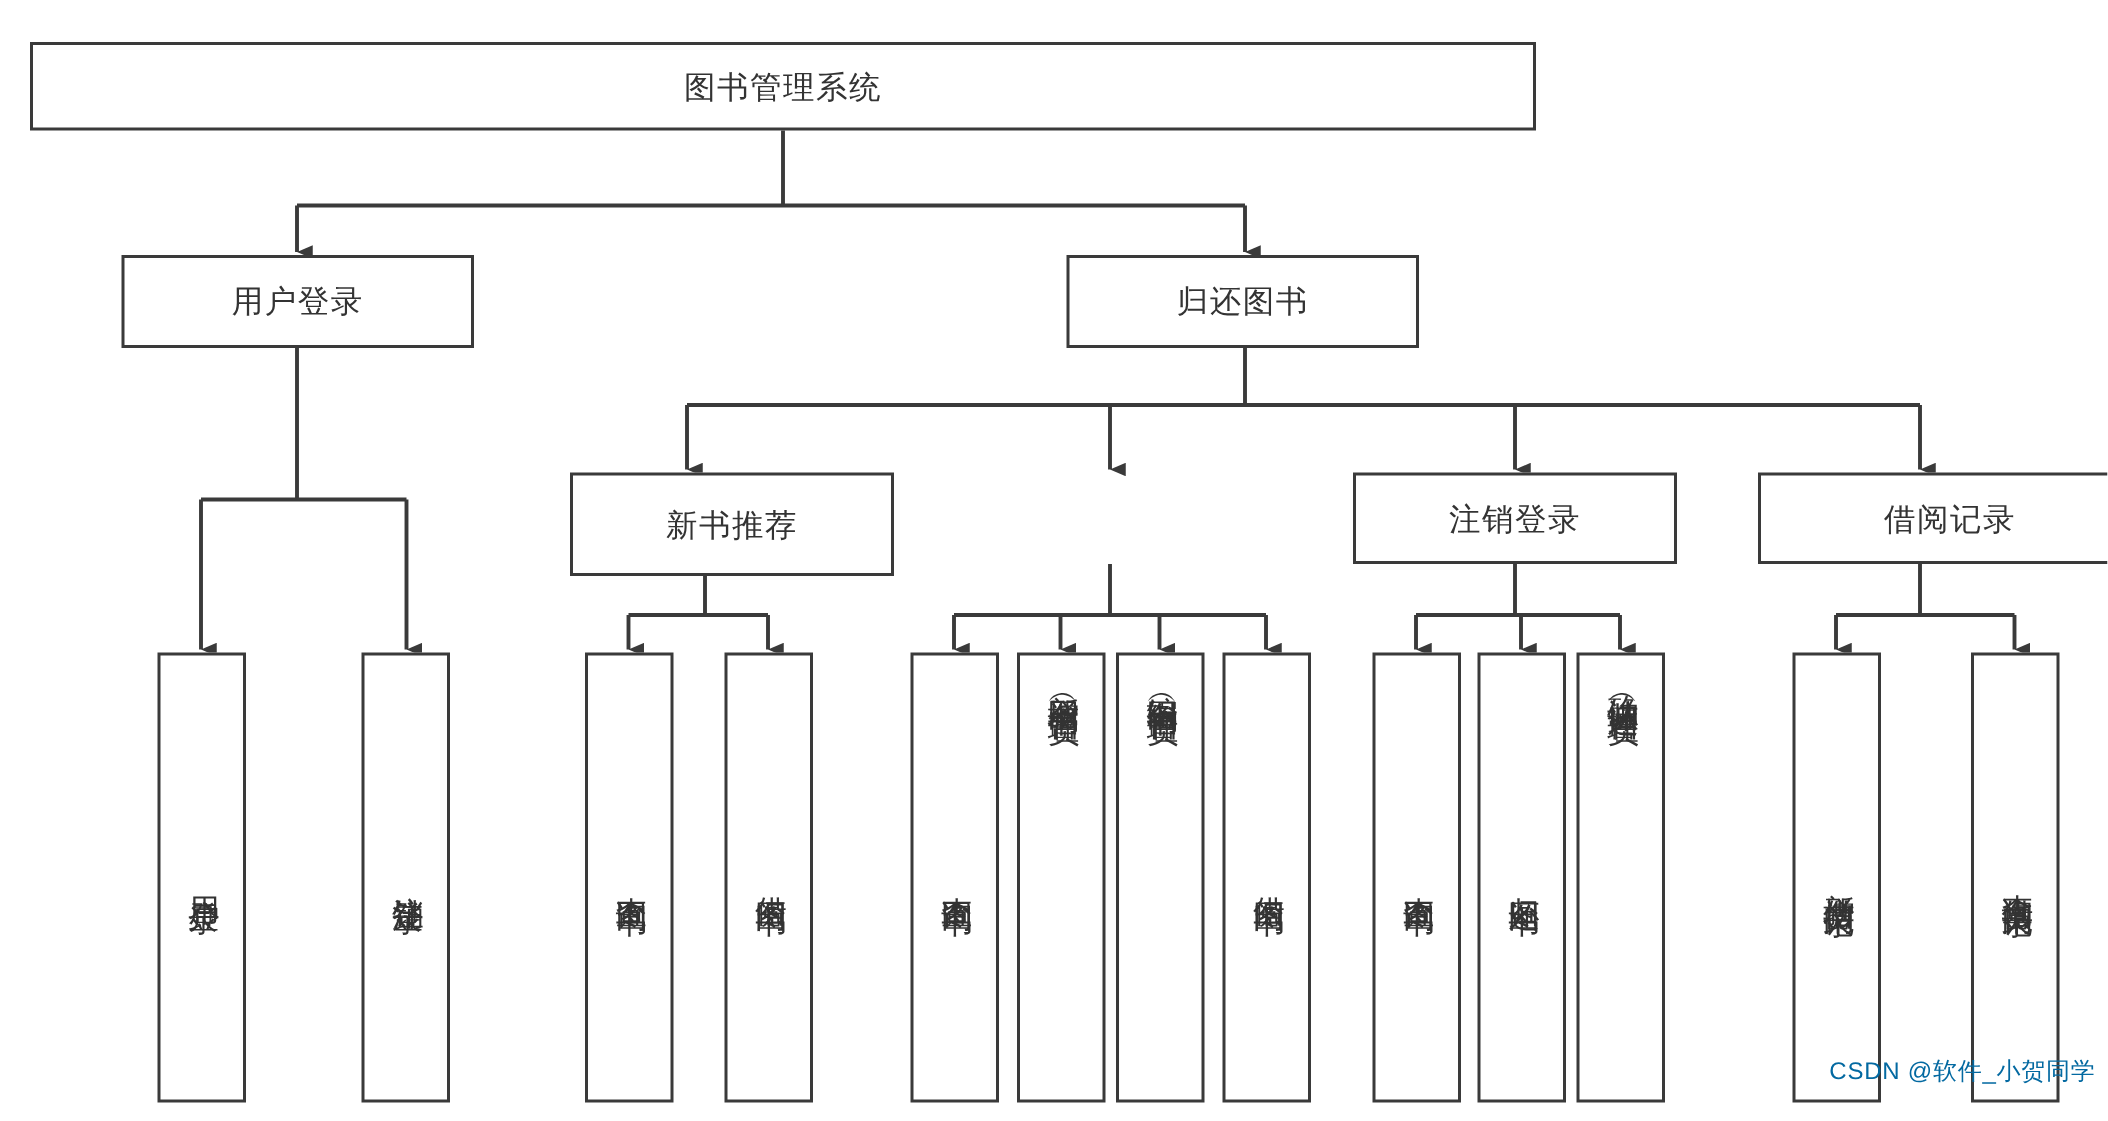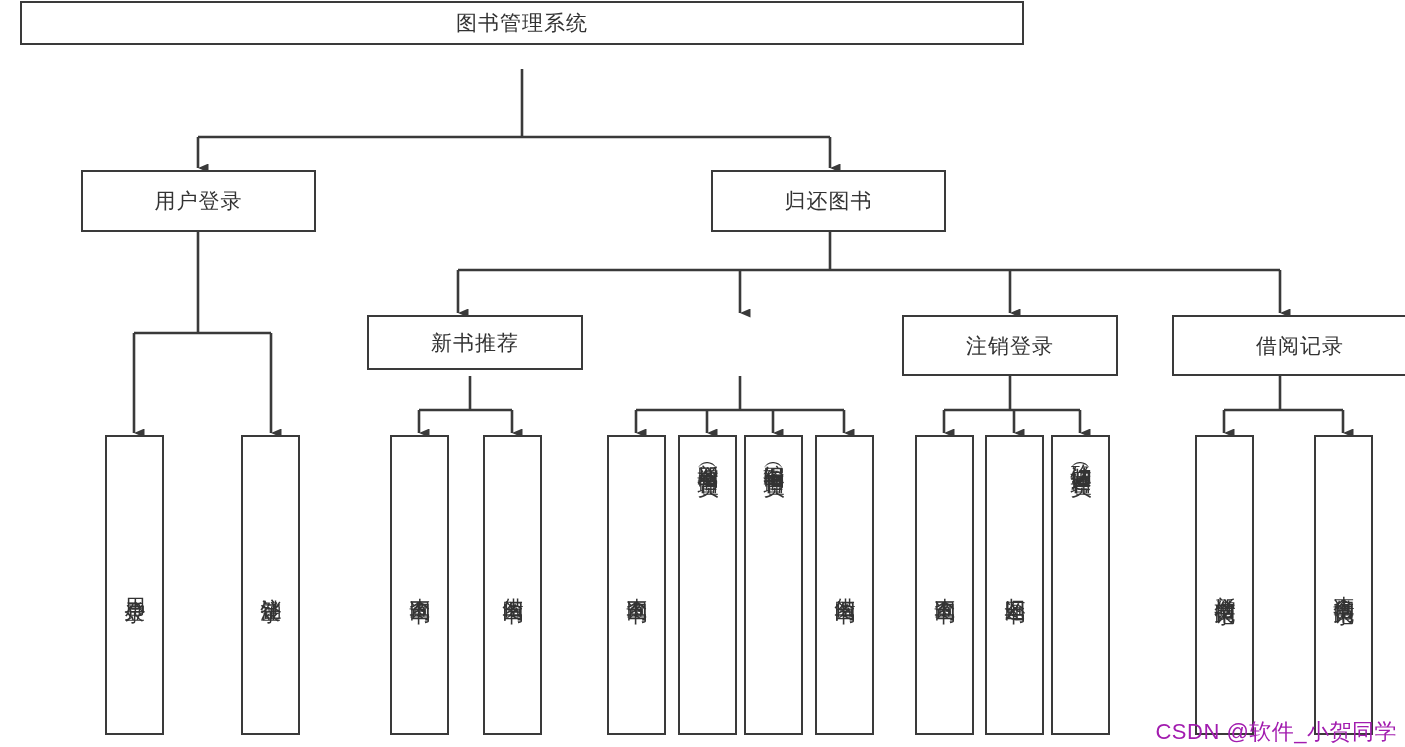--- a/index.html
+++ b/index.html
@@ -5,21 +5,21 @@
   html,body{margin:0;padding:0;background:#ffffff;}
   body{font-family:"Liberation Sans","DejaVu Sans",sans-serif;}
   #canvas{position:relative;width:1405px;height:747px;background:#ffffff;overflow:hidden;}
   svg.links{position:absolute;left:0;top:0;width:1405px;height:747px;pointer-events:none;}
   .node{position:absolute;box-sizing:border-box;background:#ffffff;border:2.5px solid #3a3a3a;
         display:flex;align-items:center;justify-content:center;text-align:center;color:#333333;}
   .node.h{font-size:21px;letter-spacing:1px;}
   .node.v{writing-mode:vertical-rl;text-orientation:upright;font-size:21px;
           justify-content:flex-start;align-items:center;padding-top:10px;line-height:1.28;letter-spacing:2px;}
   .node.v.center{justify-content:center;padding-top:0;}
-  .watermark{position:absolute;right:8px;bottom:0;font-size:22px;color:#a21caf;
+  .watermark{position:absolute;right:8px;bottom:22px;font-size:16px;color:#0369a1;
              letter-spacing:.5px;white-space:nowrap;}
 </style>
 </head>
 <body>
 
 <div id="canvas">
 
   <svg class="links" viewBox="0 0 1405 747">
     <defs>
       <marker id="arw" markerWidth="9" markerHeight="11" refX="4.5" refY="10.5" orient="auto" markerUnits="userSpaceOnUse">
@@ -63,26 +63,26 @@
       <path d="M1014,410 L1014,433" marker-end="url(#arw)"></path>
       <path d="M1080,410 L1080,433" marker-end="url(#arw)"></path>
 
       <path d="M1280,376 L1280,410"></path>
       <path d="M1224,410 L1343,410"></path>
       <path d="M1224,410 L1224,433" marker-end="url(#arw)"></path>
       <path d="M1343,410 L1343,433" marker-end="url(#arw)"></path>
     </g>
   </svg>
 
-  <div class="node h" style="left:20px;top:1px;width:1004px;height:44px;">图书管理系统</div>
+  <div class="node h" style="left:20px;top:28px;width:1004px;height:59px;">图书管理系统</div>
 
   <div class="node h" style="left:81px;top:170px;width:235px;height:62px;">用户登录</div>
   <div class="node h" style="left:711px;top:170px;width:235px;height:62px;">归还图书</div>
 
-  <div class="node h" style="left:367px;top:315px;width:216px;height:55px;">新书推荐</div>
+  <div class="node h" style="left:380px;top:315px;width:216px;height:69px;">新书推荐</div>
   <div class="node h" style="left:902px;top:315px;width:216px;height:61px;">注销登录</div>
   <div class="node h" style="left:1172px;top:315px;width:256px;height:61px;">借阅记录</div>
 
   <div class="node v center" style="left:105px;top:435px;width:59px;height:300px;">用户登录</div>
   <div class="node v center" style="left:241px;top:435px;width:59px;height:300px;">注销登录</div>
 
   <div class="node v center" style="left:390px;top:435px;width:59px;height:300px;">查询图书</div>
   <div class="node v center" style="left:483px;top:435px;width:59px;height:300px;">借阅图书</div>
 
   <div class="node v center" style="left:607px;top:435px;width:59px;height:300px;">查询图书</div>

